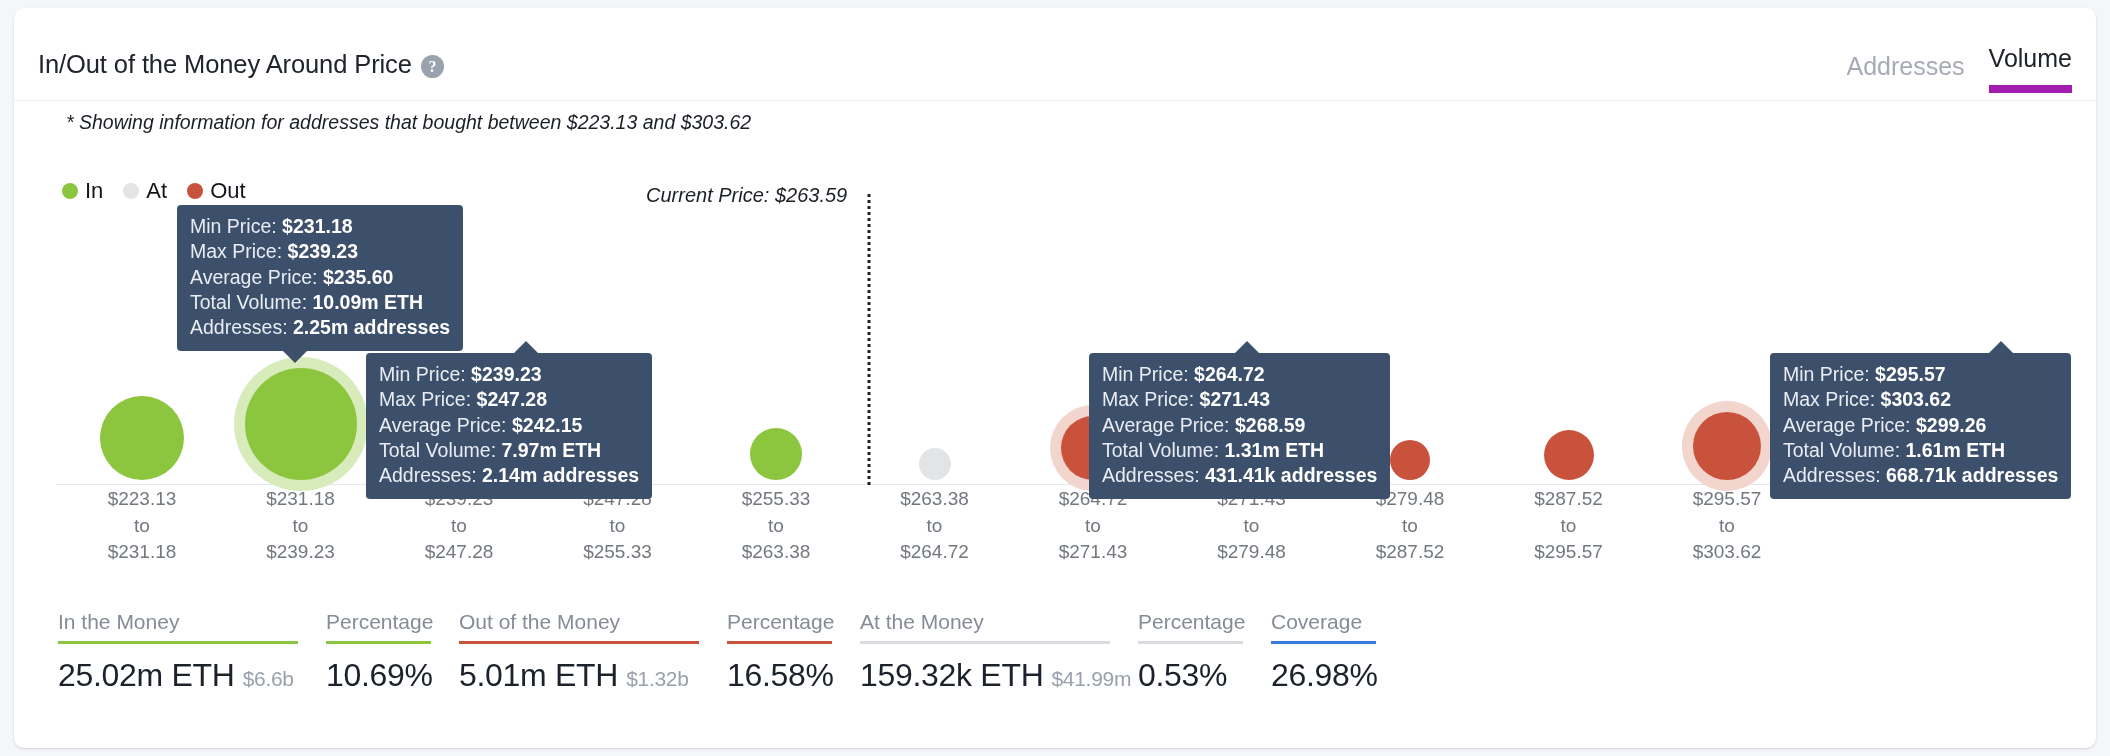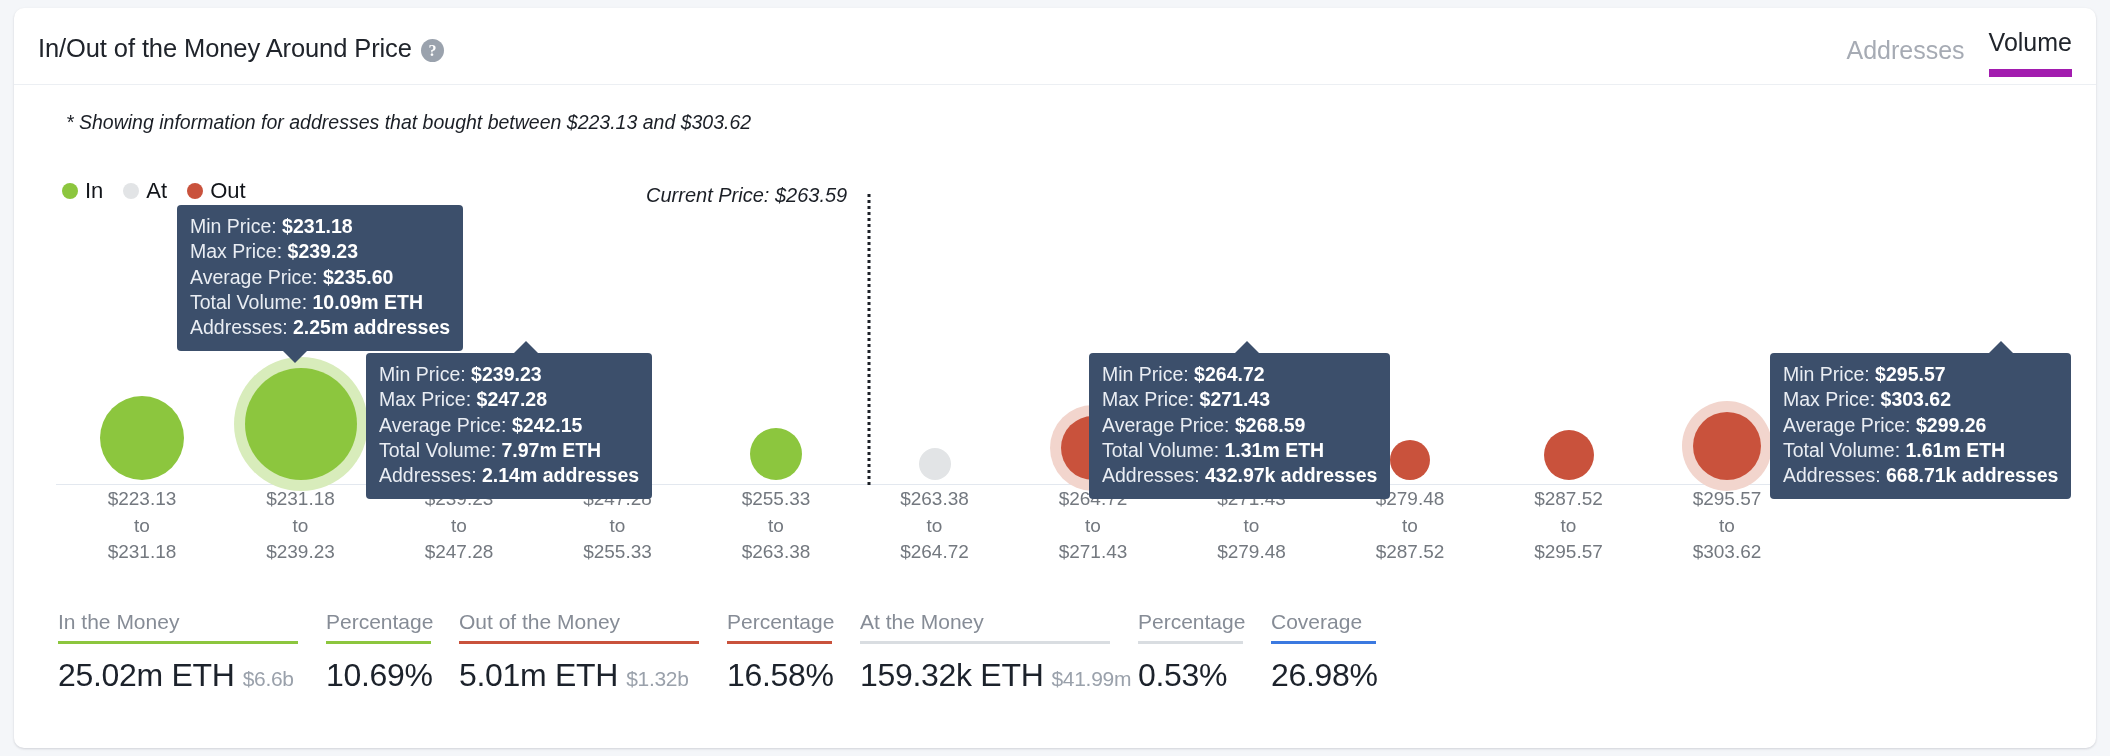--- a/index.html
+++ b/index.html
@@ -14,21 +14,21 @@
     left: 14px; top: 8px;
     width: 2082px; height: 740px;
     background: #ffffff;
     border-radius: 10px;
     box-shadow: 0 1px 3px rgba(16,24,40,.10), 0 1px 2px rgba(16,24,40,.06);
     overflow: hidden;
   }
 
   
   #header {
-    position: absolute; left: 0; top: 0; width: 100%; height: 77px;
+    position: absolute; left: 0; top: 16px; width: 100%; height: 77px;
     border-bottom: 1px solid #eceff3;
   }
   #title {
     position: absolute; left: 24px; top: 26px;
     font-size: 25.5px; color: #20242b; letter-spacing: -.1px;
     white-space: nowrap;
   }
   #help-icon {
     position: absolute; left: 407px; top: 31px;
     width: 23px; height: 23px; border-radius: 50%;
@@ -188,21 +188,21 @@
       <div><span>Total Volume: </span><b>7.97m ETH</b></div>
       <div><span>Addresses: </span><b>2.14m addresses</b></div>
       <div class="tip-arrow up" style="left:147px;"></div>
     </div>
 
     <div class="tooltip" style="left:1075px; top:195px;">
       <div><span>Min Price: </span><b>$264.72</b></div>
       <div><span>Max Price: </span><b>$271.43</b></div>
       <div><span>Average Price: </span><b>$268.59</b></div>
       <div><span>Total Volume: </span><b>1.31m ETH</b></div>
-      <div><span>Addresses: </span><b>432.97k addresses</b></div>
+      <div><span>Addresses: </span><b>431.41k addresses</b></div>
       <div class="tip-arrow up" style="left:145px;"></div>
     </div>
 
     <div class="tooltip" style="left:1756px; top:195px;">
       <div><span>Min Price: </span><b>$295.57</b></div>
       <div><span>Max Price: </span><b>$303.62</b></div>
       <div><span>Average Price: </span><b>$299.26</b></div>
       <div><span>Total Volume: </span><b>1.61m ETH</b></div>
       <div><span>Addresses: </span><b>668.71k addresses</b></div>
       <div class="tip-arrow up" style="left:218px;"></div>

